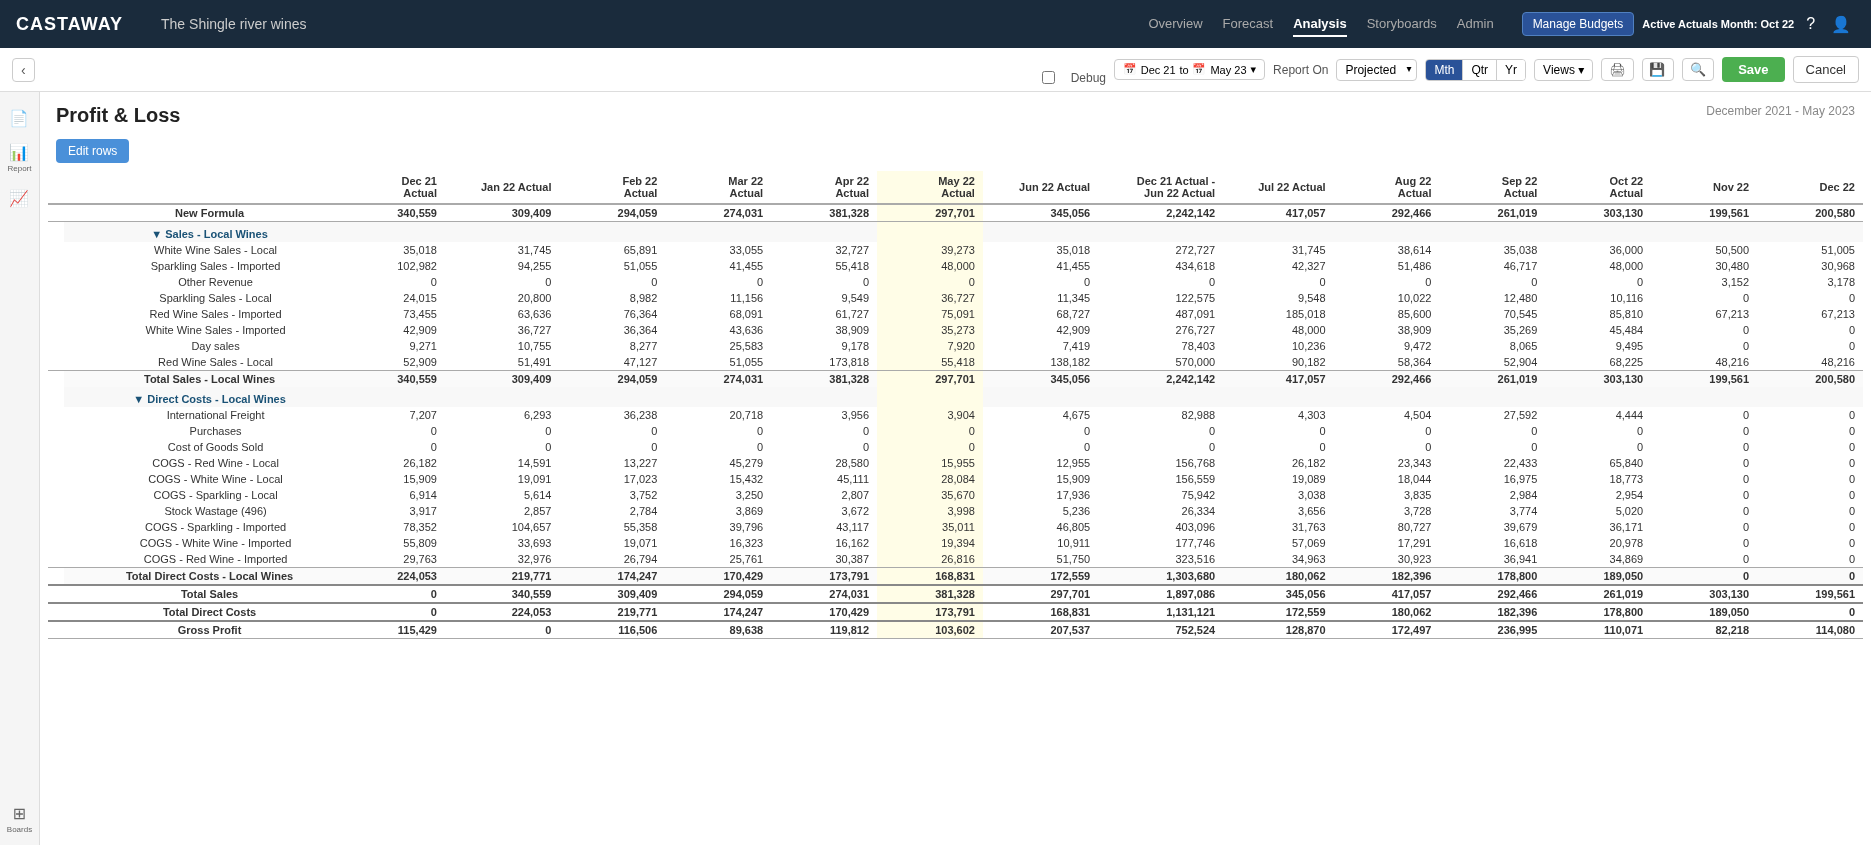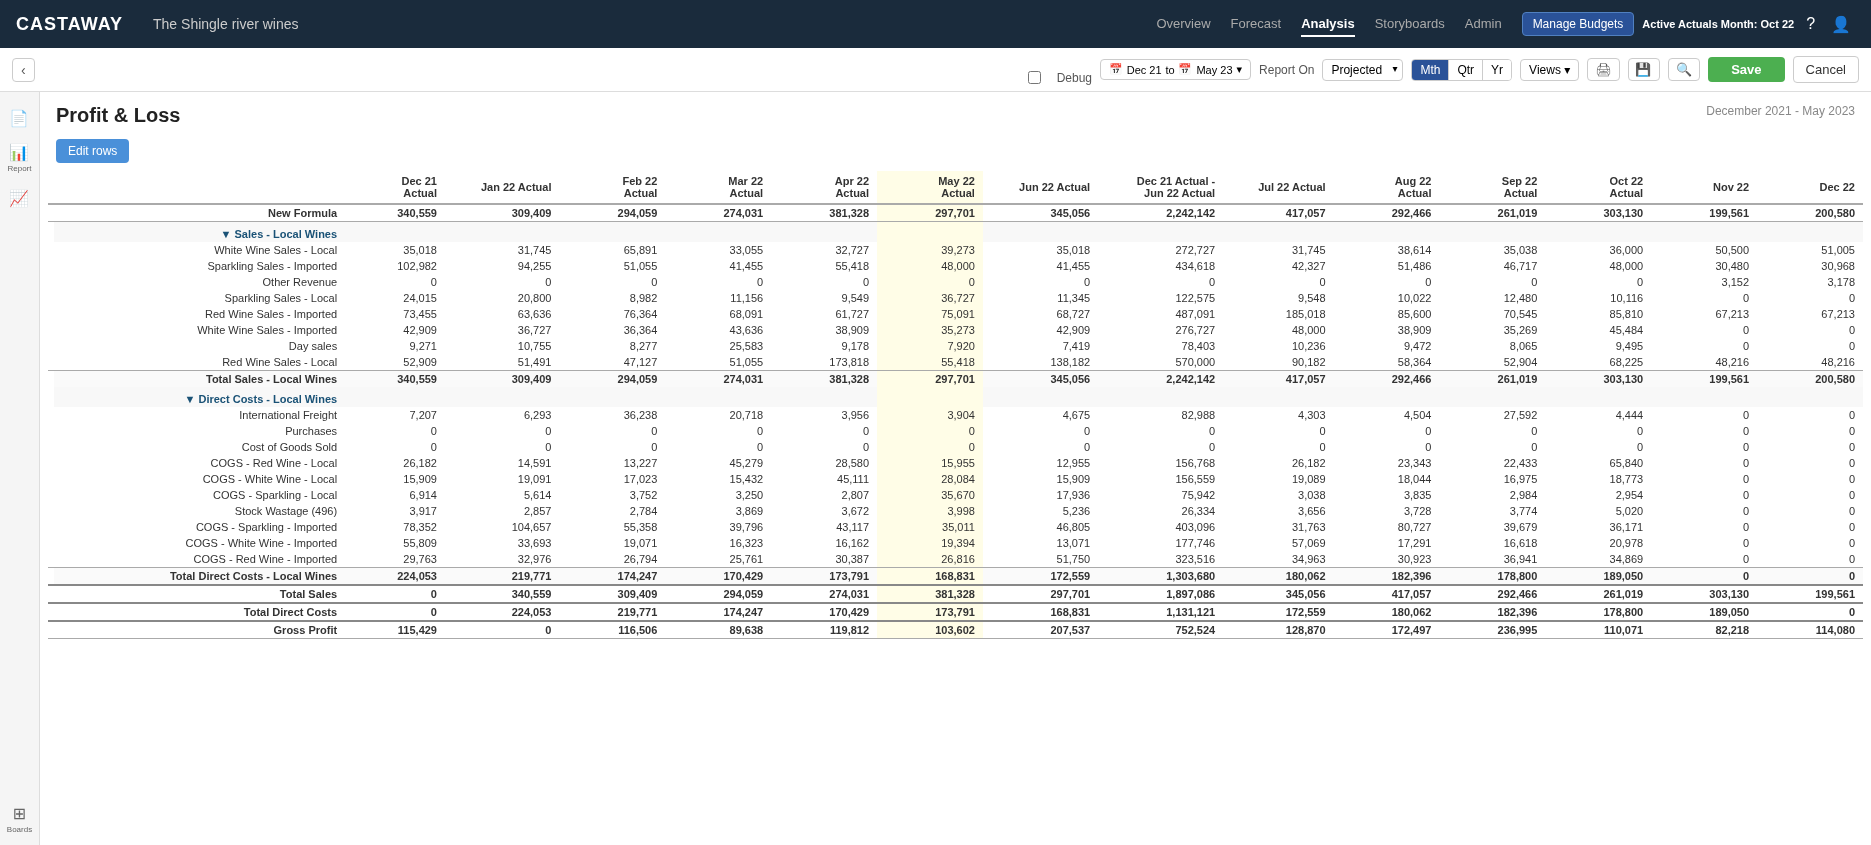--- a/index.html
+++ b/index.html
@@ -6,21 +6,21 @@
     body { font-family: Arial, sans-serif; font-size: 12px; background: #f0f0f0; overflow: hidden; }
 
     
     .top-nav {
       background: #1a2b3c;
       color: white;
       display: flex;
       align-items: center;
       padding: 0 16px;
       height: 48px;
-      gap: 20px;
+      gap: 28px;
     }
     .brand {
       font-size: 18px;
       font-weight: bold;
       letter-spacing: 1px;
       color: white;
       margin-right: 10px;
     }
     .project-name {
       font-size: 14px;
@@ -154,21 +154,21 @@
       padding: 3px 7px;
       cursor: pointer;
       font-size: 13px;
       color: #555;
     }
     .save-btn {
       background: #4caf50;
       color: white;
       border: none;
       border-radius: 4px;
-      padding: 5px 23px;
+      padding: 5px 16px;
       font-size: 13px;
       font-weight: bold;
       cursor: pointer;
     }
     .cancel-btn {
       background: white;
       color: #333;
       border: 1px solid #ccc;
       border-radius: 4px;
       padding: 5px 12px;
@@ -280,24 +280,24 @@
       z-index: 3;
     }
     td {
       text-align: right;
       padding: 2px 8px;
       white-space: nowrap;
       color: #333;
       min-width: 80px;
     }
     td.row-label {
-      text-align: right;
+      text-align: center;
       min-width: 220px;
       position: sticky;
-      left: 6px;
+      left: 16px;
       background: white;
       z-index: 1;
     }
     td.row-label.indent {
       padding-left: 20px;
     }
     tr.section-header td {
       font-weight: bold;
       color: #1a5276;
       background: #f8f8f8;
@@ -771,21 +771,21 @@
               <td>0</td>
             </tr>
             <tr>
               <td class="row-label indent">COGS - White Wine - Imported</td>
               <td>55,809</td>
               <td>33,693</td>
               <td>19,071</td>
               <td>16,323</td>
               <td>16,162</td>
               <td style="background: rgb(255, 253, 231);">19,394</td>
-              <td>13,071</td>
+              <td>10,911</td>
               <td>177,746</td>
               <td>57,069</td>
               <td>17,291</td>
               <td>16,618</td>
               <td>20,978</td>
               <td>0</td>
               <td>0</td>
             </tr>
             <tr>
               <td class="row-label indent">COGS - Red Wine - Imported</td>

